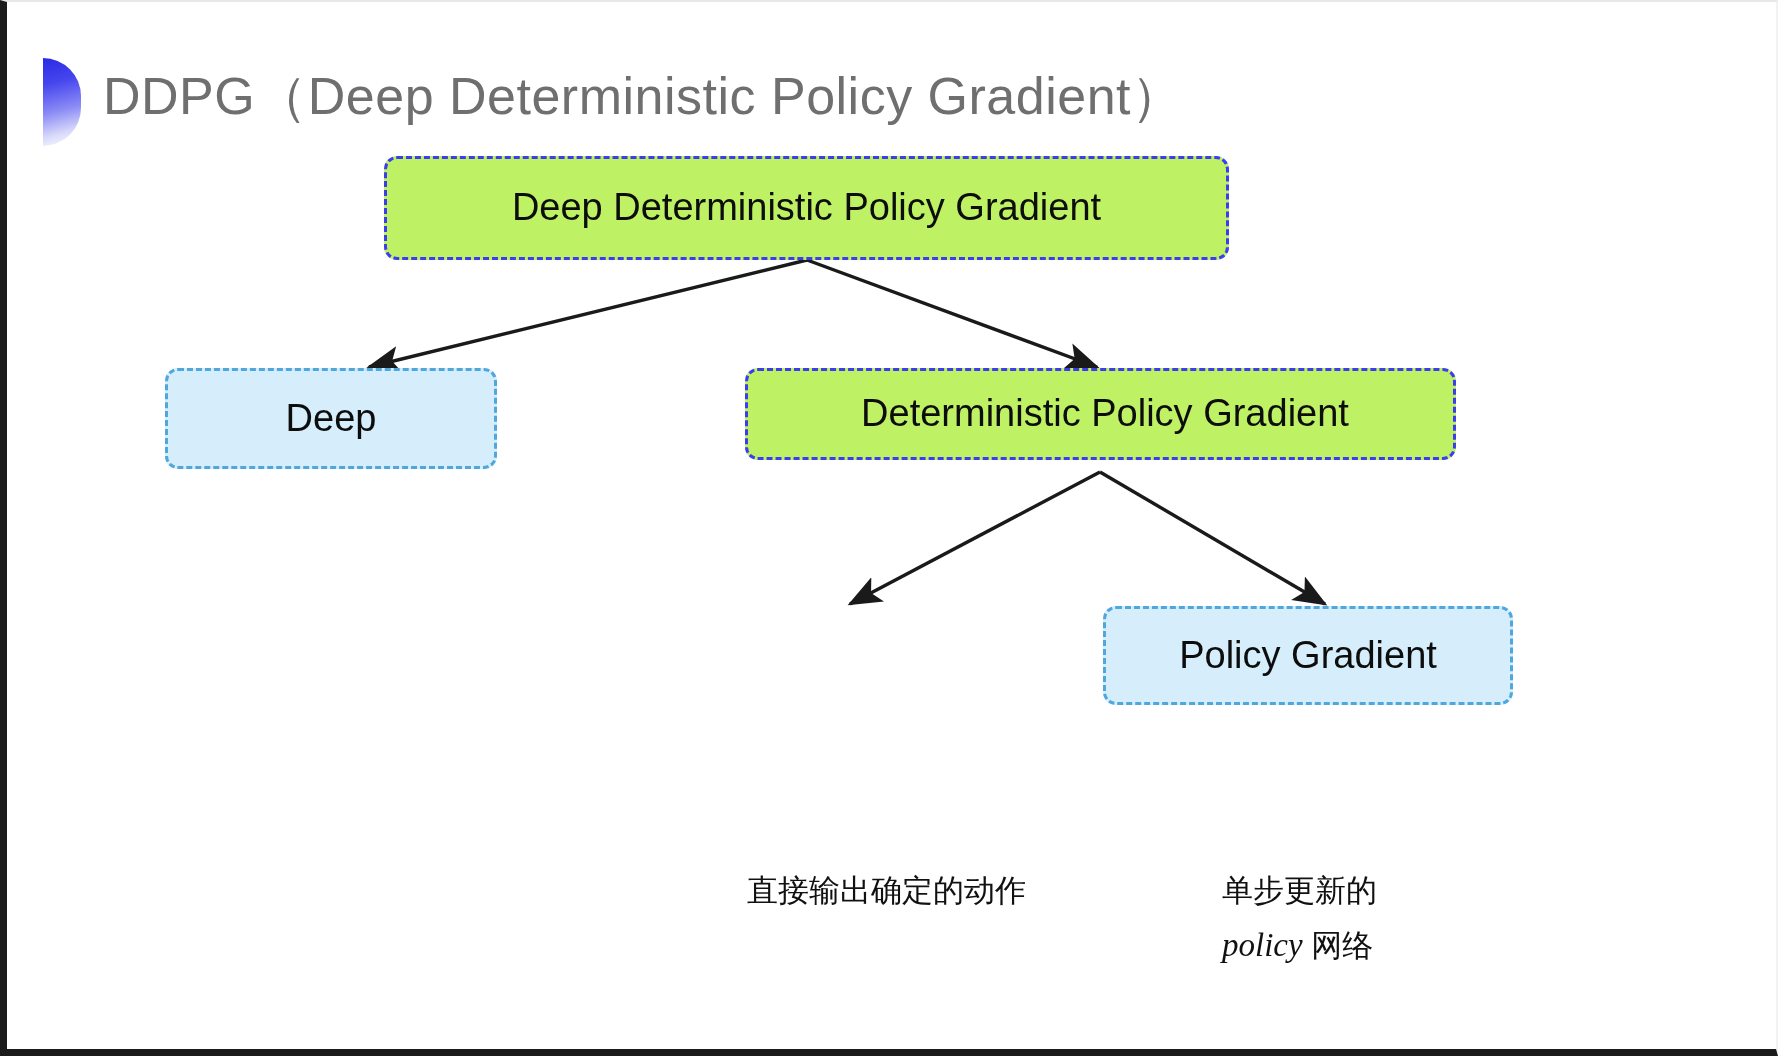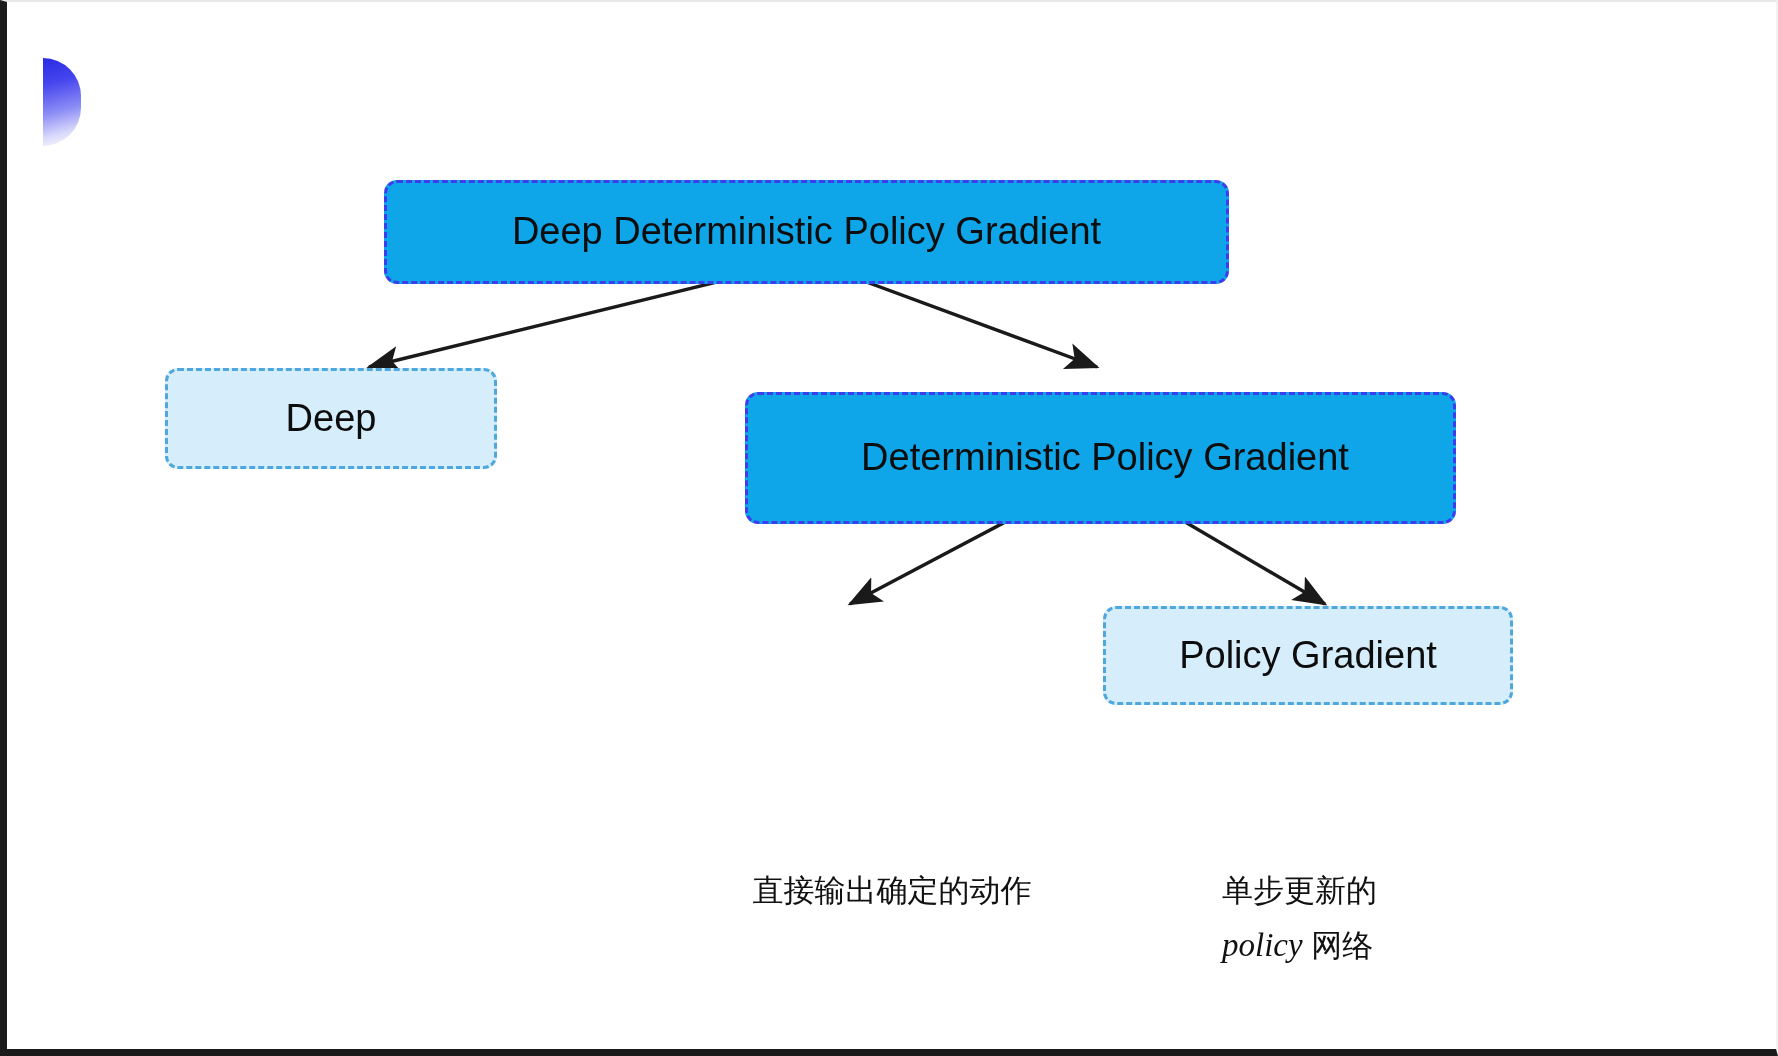--- a/index.html
+++ b/index.html
@@ -57,32 +57,31 @@
     justify-content: center;
     border-radius: 13px;
     text-align: center;
     line-height: 1.15;
   }
   .node .node-label {
     color: #0d0d0d;
     font-weight: 400;
   }
   .node-purple {
-    background: #0ea5e9;
+    background: #bef264;
     border: 3px dashed #3d3df0;
-    margin-top: 24px;
   }
   .node-blue {
     background: #d6eefb;
     border: 3px dashed #4fa8dd;
   }
 
   #node-root      { left: 377px;  top: 154px; width: 845px; height: 104px; }
   #node-deep      { left: 150px;  top: 366px; width: 332px; height: 101px; margin-left: 8px; }
-  #node-dpg       { left: 738px;  top: 366px; width: 711px; height: 132px; padding-left: 9px; }
+  #node-dpg       { left: 738px;  top: 366px; width: 711px; height: 92px; padding-left: 9px; }
   #node-det       { left: 629px;  top: 604px; width: 419px; height: 99px;  }
   #node-pg        { left: 1096px; top: 604px; width: 410px; height: 99px;  }
 
   #node-root .node-label { font-size: 38px; }
   #node-deep .node-label { font-size: 38px; }
   #node-dpg  .node-label { font-size: 38px; }
   #node-det  .node-label { font-size: 38px; }
   #node-pg   .node-label { font-size: 38px; }
 
   
@@ -111,30 +110,31 @@
   .annot .formula {
     font-family: "Liberation Serif", "DejaVu Serif", serif;
     font-style: italic;
     font-size: 33px;
   }
 
   #annot-deep   { left: 128px; top: 840px; text-align: center; }
   #annot-deep .ln { display: block; }
   #annot-deep .ln2, #annot-deep .ln3 { text-align: center; }
 
-  #annot-det    { left: 740px;  top: 862px; text-align: center; width: 290px; }
+  #annot-det    { left: 740px;  top: 862px; width: 290px; }
   #annot-pg     { left: 1215px; top: 862px; text-align: left; width: 290px; }
   .annot .ln    { display: block; }
 </style>
 </head>
 <body>
 
 <div id="slide">
 
   <div id="title-bullet"></div>
+  <div id="page-title">DDPG（Deep Deterministic Policy Gradient）</div>
 
   <svg id="arrows" viewBox="0 0 1778 1056" width="1778" height="1056" xmlns="http://www.w3.org/2000/svg">
     <defs>
       <marker id="arrowhead" markerWidth="11" markerHeight="11" refX="9.2" refY="4" orient="auto" markerUnits="strokeWidth">
         <path d="M0,0 L10,4 L0,8 L2.2,4 z" fill="#1a1a1a"></path>
       </marker>
     </defs>
     <g stroke="#1a1a1a" stroke-width="3.4" fill="none" marker-end="url(#arrowhead)">
       <line x1="800" y1="258" x2="362" y2="365"></line>
       <line x1="800" y1="258" x2="1090" y2="365"></line>

